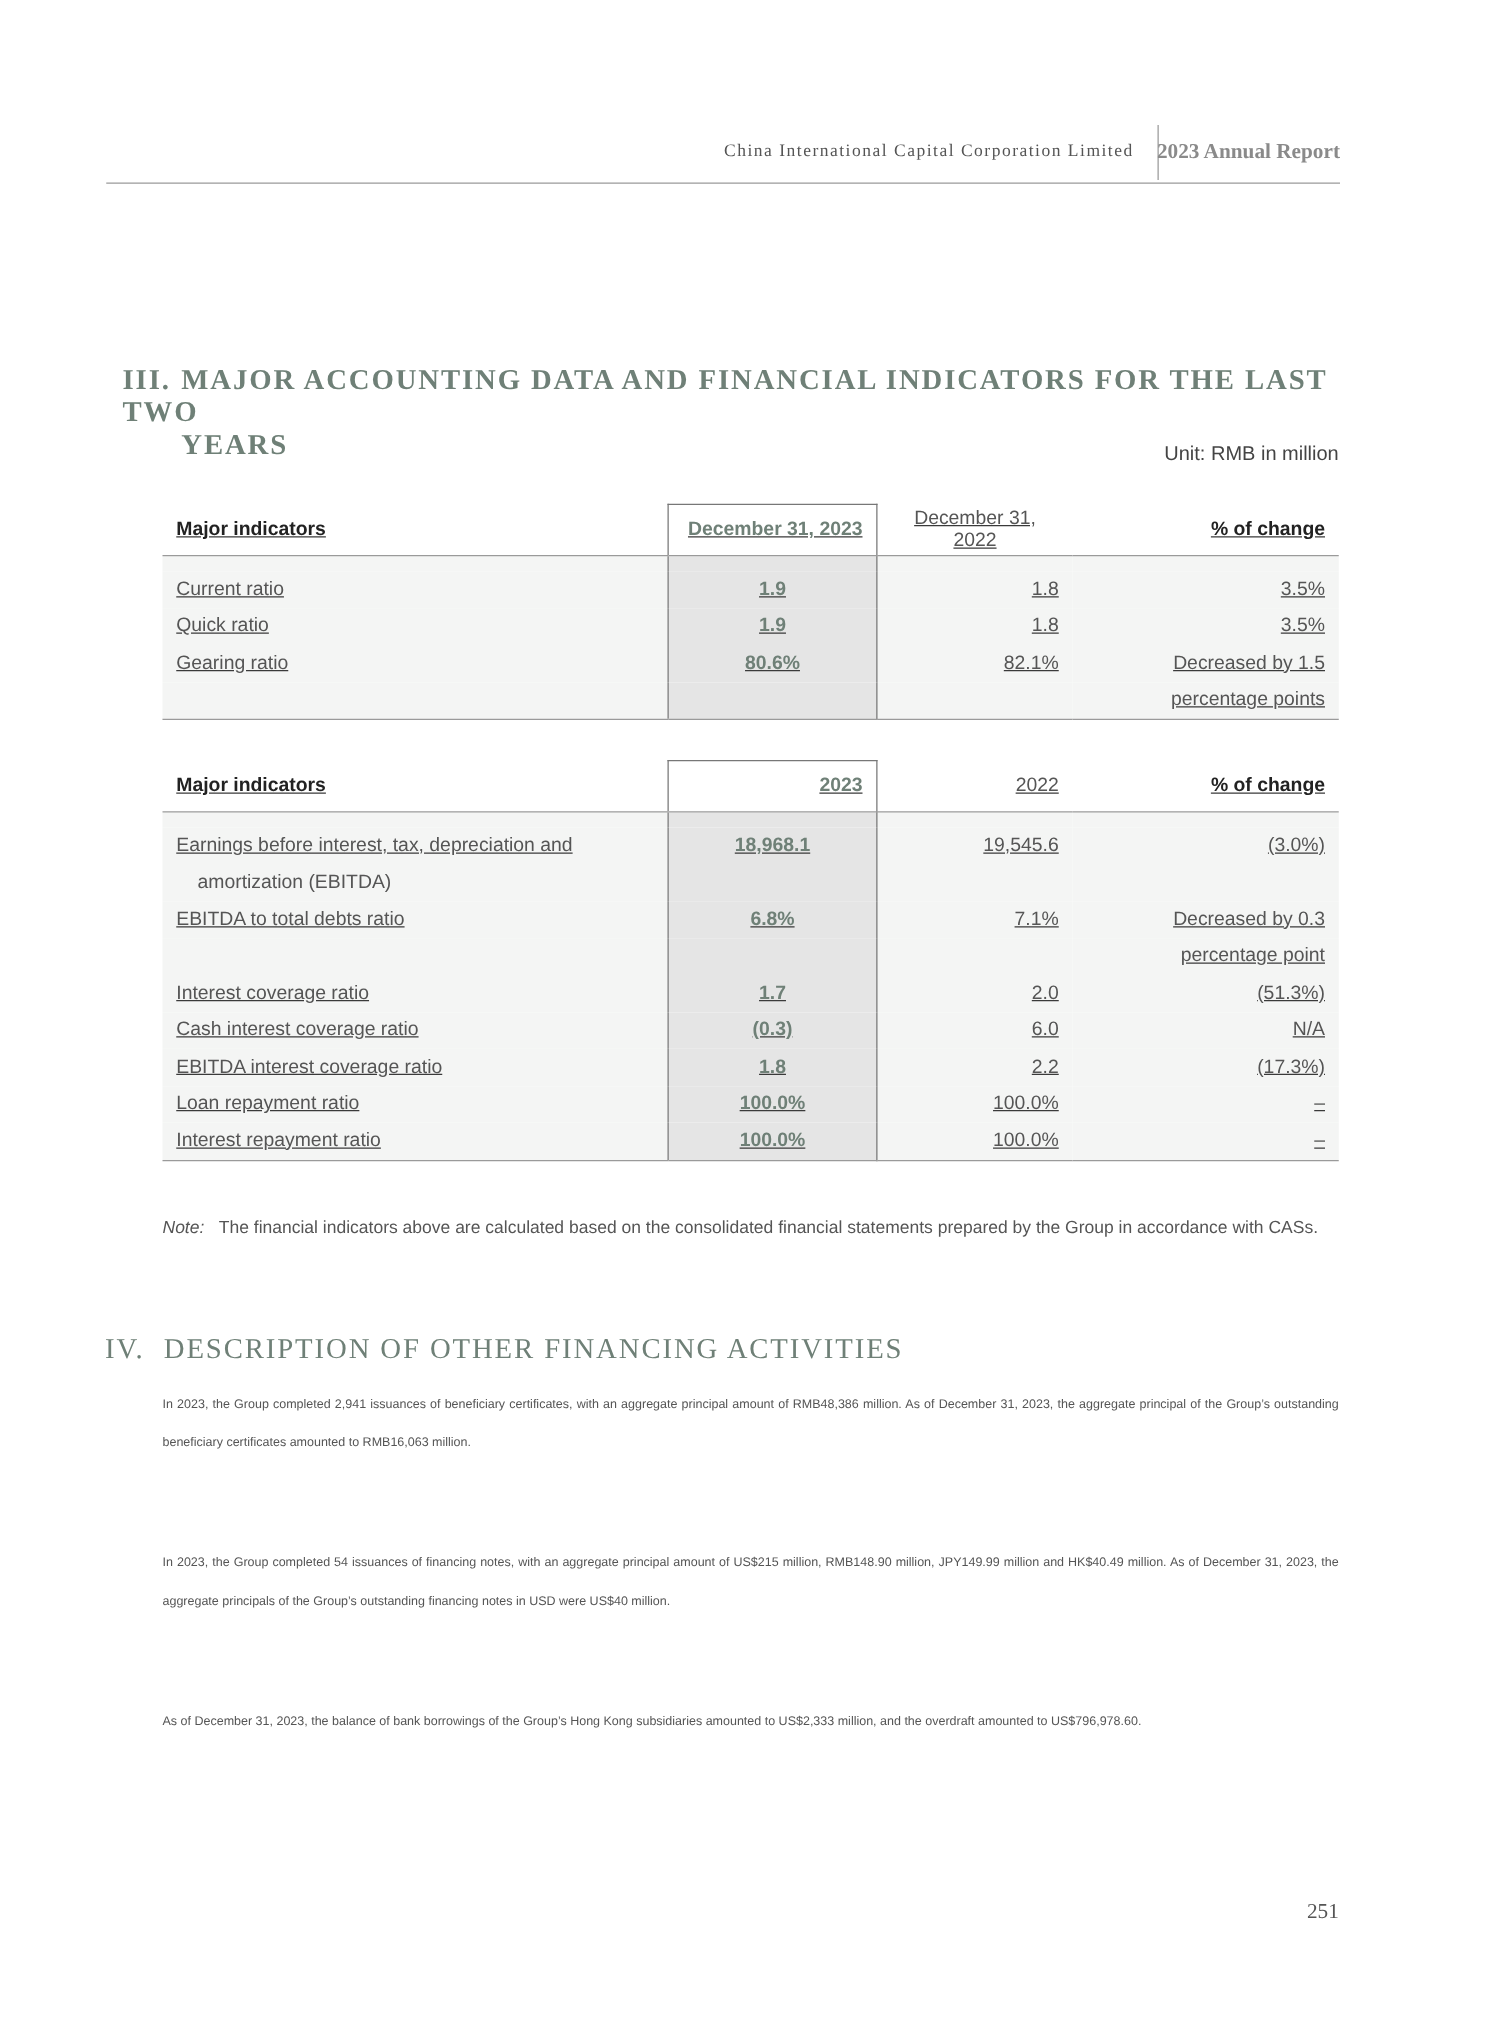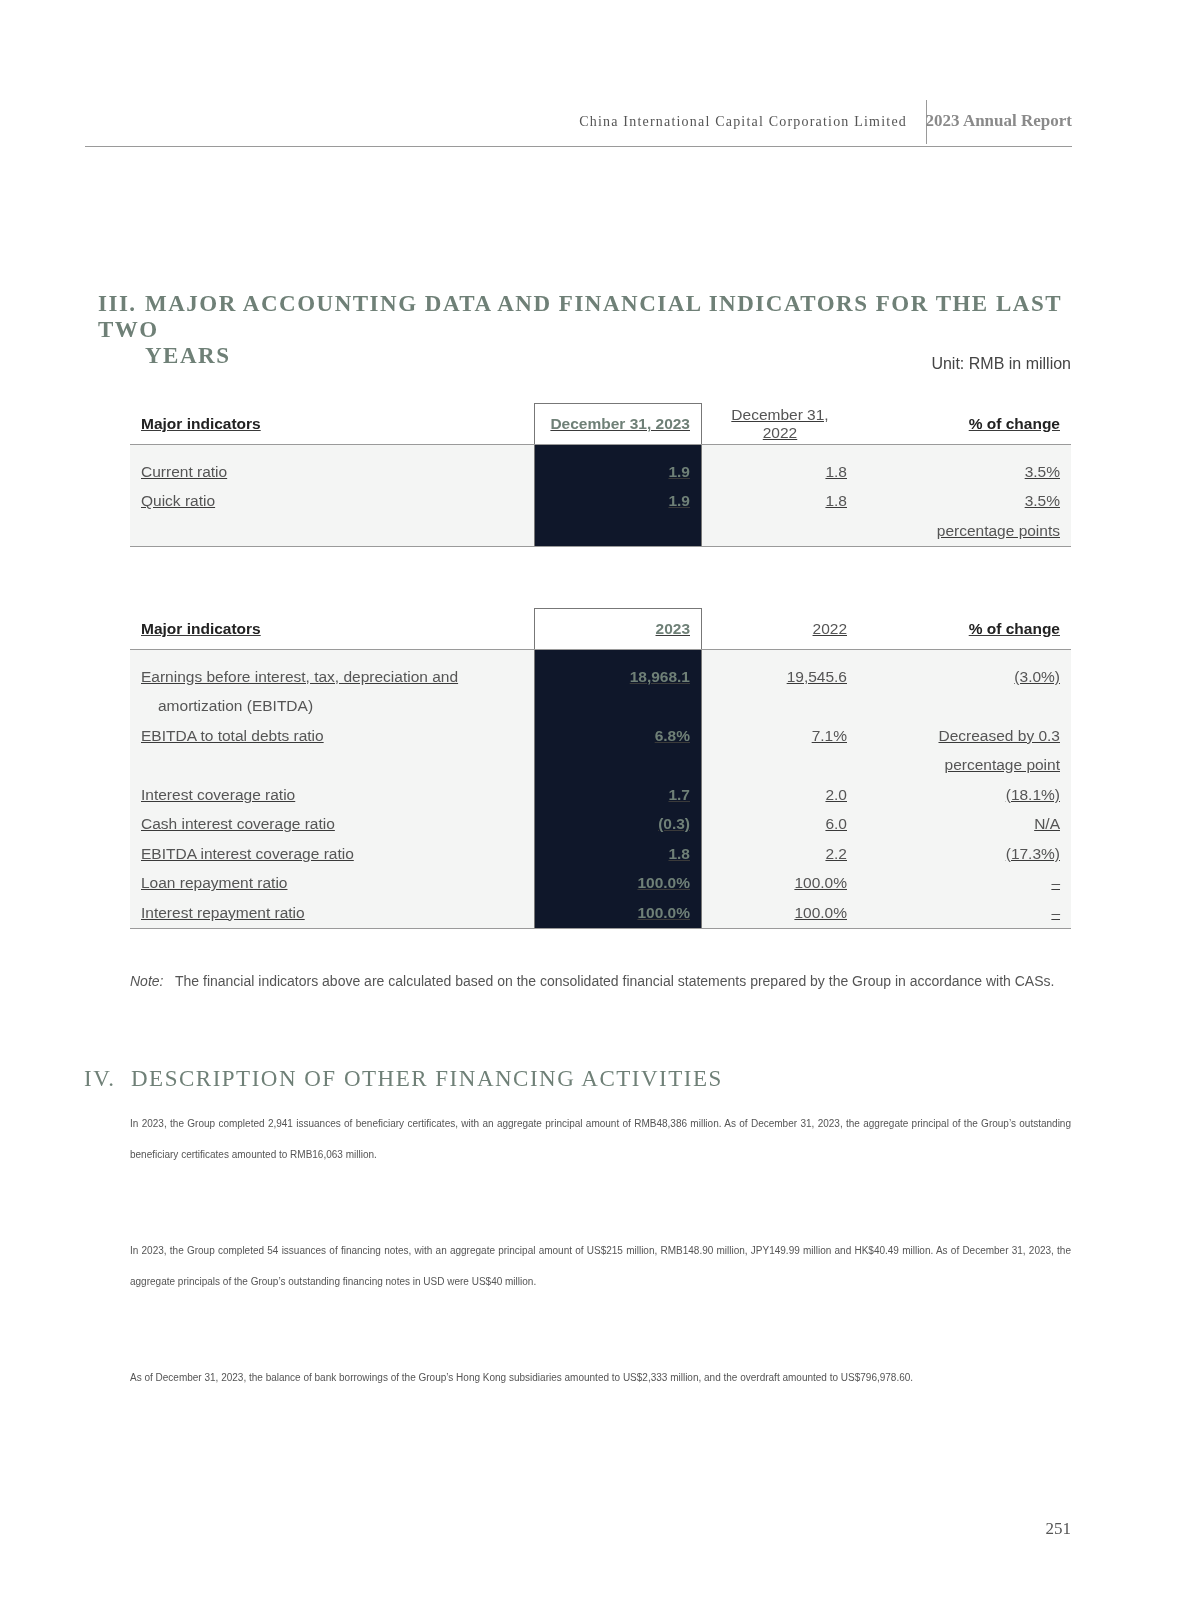--- a/index.html
+++ b/index.html
@@ -19,21 +19,21 @@
     .unit { position: absolute; right: 119px; top: 355px; font-size: 16px; color: #444; }
 
     table.ind { position: absolute; left: 130px; width: 941px; border-collapse: collapse; font-size: 15.5px; text-decoration: underline; }
     table.ind th { font-weight: bold; color: #222; height: 40px; vertical-align: middle; padding: 0 11px; background: #fff; border-bottom: 1px solid #9a9a9a; }
     table.ind td { height: 29.5px; padding: 0 11px; color: #555; background: #f4f5f4; vertical-align: middle; }
     table.ind .c1 { text-align: left; width: 382px; }
     table.ind .c2 { text-align: right; width: 144px; border-left: 1px solid #777; border-right: 1px solid #777; }
     table.ind .c3 { text-align: right; width: 134px; }
     table.ind .c4 { text-align: right; }
     table.ind th.c2 { color: #6f8077; border-top: 1px solid #777; }
-    table.ind td.c2 { background: #0f172a; color: #6f8077; font-weight: bold; }
+    table.ind td.c2 { background: #e5e5e5; color: #6f8077; font-weight: bold; text-align: center; }
     table.ind th.c3 { font-weight: normal; color: #555; }
     table.ind tr.last td { border-bottom: 1px solid #9a9a9a; }
     table.ind td .indent { display: inline-block; padding-left: 17px; }
     .t1 { top: 403px; }
     .t2 { top: 608px; }
     .t1 th.c3 { text-align: center; }
 
     .note { position: absolute; left: 130px; top: 968px; width: 941px; font-size: 14px; color: #555; line-height: 26px; }
     .note .label { position: absolute; left: 0; top: 0; font-style: italic; }
     .note .text { padding-left: 45px; display: block; }
@@ -82,20 +82,26 @@
       <td class="c2">1.9</td>
       <td class="c3">1.8</td>
       <td class="c4">3.5%</td>
     </tr>
     <tr>
       <td class="c1">Quick ratio</td>
       <td class="c2">1.9</td>
       <td class="c3">1.8</td>
       <td class="c4">3.5%</td>
     </tr>
+    <tr>
+      <td class="c1">Gearing ratio</td>
+      <td class="c2">80.6%</td>
+      <td class="c3">82.1%</td>
+      <td class="c4">Decreased by 1.5</td>
+    </tr>
     <tr class="last">
       <td class="c1"></td>
       <td class="c2"></td>
       <td class="c3"></td>
       <td class="c4">percentage points</td>
     </tr>
   </tbody>
 </table>
 
 <table class="ind t2">
@@ -135,21 +141,21 @@
     <tr>
       <td class="c1"></td>
       <td class="c2"></td>
       <td class="c3"></td>
       <td class="c4">percentage point</td>
     </tr>
     <tr>
       <td class="c1">Interest coverage ratio</td>
       <td class="c2">1.7</td>
       <td class="c3">2.0</td>
-      <td class="c4">(18.1%)</td>
+      <td class="c4">(51.3%)</td>
     </tr>
     <tr>
       <td class="c1">Cash interest coverage ratio</td>
       <td class="c2">(0.3)</td>
       <td class="c3">6.0</td>
       <td class="c4">N/A</td>
     </tr>
     <tr>
       <td class="c1">EBITDA interest coverage ratio</td>
       <td class="c2">1.8</td>

